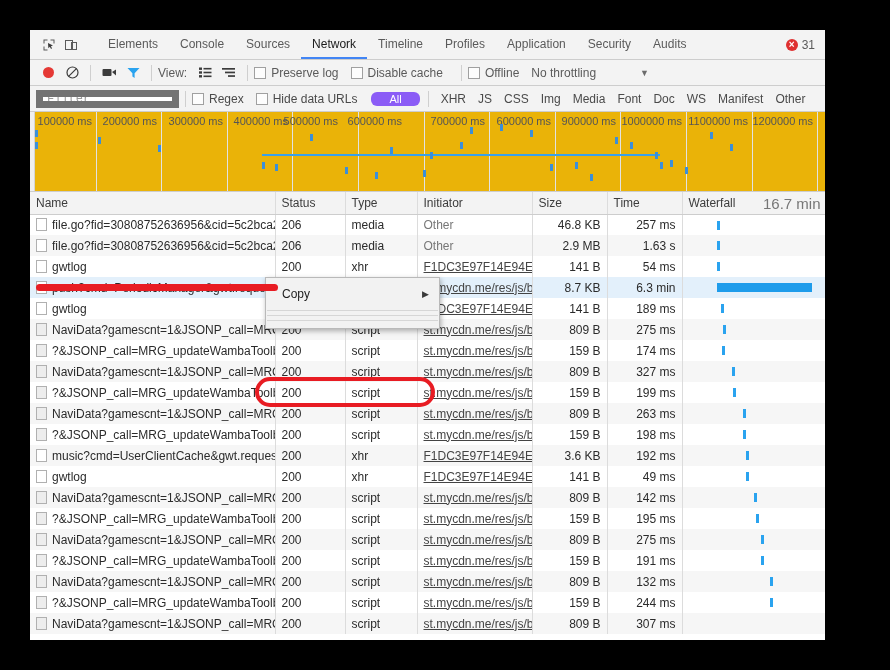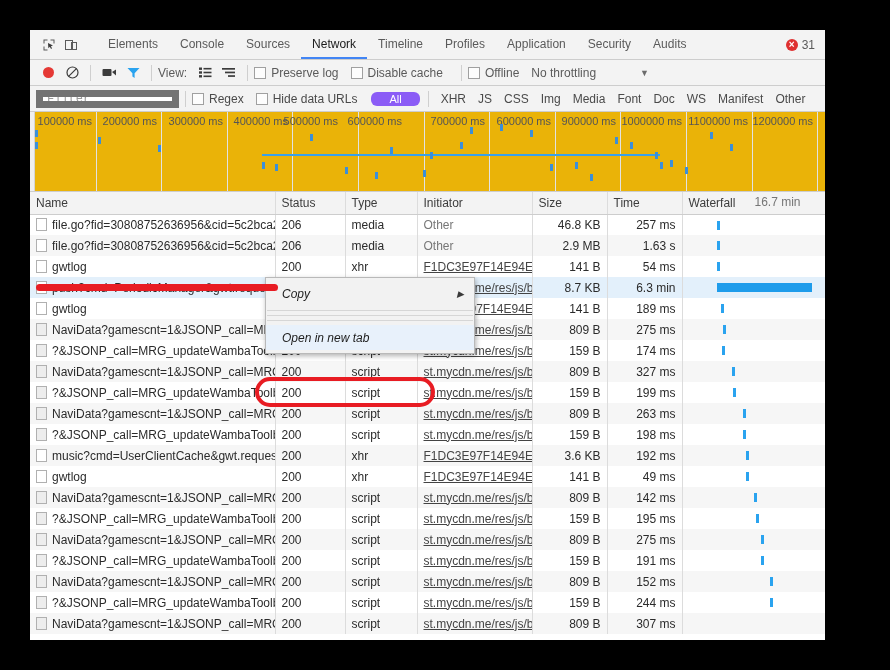--- a/index.html
+++ b/index.html
@@ -152,22 +152,22 @@
     border-bottom: 1px solid #cdcdcd;
     border-right: 1px solid #dcdcdc;
     font-weight: normal;
     font-size: 12px; color: #3c3c3c;
     text-align: left;
     padding: 0 6px;
     white-space: nowrap;
   }
   table.net th.waterfall-h { position: relative; }
   table.net th .wf-time {
-    position:absolute; right: 24px; top:3px;
-    font-size: 12px; color: #767676;
+    position:absolute; right: 4px; top:3px;
+    font-size: 15px; color: #767676;
   }
   table.net td {
     height: 21px;
     font-size: 12px; color: #2b2b2b;
     border-right: 1px solid #dcdcdc;
     padding: 0 6px;
     white-space: nowrap;
     overflow: hidden;
   }
   tr.odd td { background: #ffffff; }
@@ -200,29 +200,28 @@
     display: flex; align-items: center;
     font-size: 12px; color: #3c3c3c;
     padding: 0 8px;
     flex: 0 0 auto;
   }
 
   
   .ctxmenu {
     position: absolute;
     left: 265px; top: 277px;
-    width: 210px;
+    width: 175px;
     background: #f2f2f2;
     border: 1px solid #b9b9b9;
     box-shadow: 1px 2px 5px rgba(0,0,0,.30);
     font-size: 12px;
     color: #1d1d1d;
     padding: 3px 0;
     z-index: 40;
-    font-style: italic;
   }
   .ctxitem {
     height: 25px;
     display: flex; align-items: center;
     padding: 0 10px 0 16px;
     white-space: nowrap;
   }
   .ctxitem.highlight { background: #e8f1fb; }
   .ctxitem .arrow { margin-left: auto; font-size: 9px; color: #3a3a3a; }
   .ctxsep { height: 1px; background: #d6d6d6; margin: 4px 1px; }
@@ -670,21 +669,21 @@
               <td class="waterfall">
                 <div class="wbar" style="left: 78px; width: 3px;"></div>
               </td>
             </tr>
             <tr class="even">
               <td class="name"><span class="ficon script"></span><span>NaviData?gamescnt=1&amp;JSONP_call=MRG_up...</span></td>
               <td class="">200</td>
               <td class="type">script</td>
               <td class="initiator"><span class="ilink">st.mycdn.me/res/js/b/5...</span></td>
               <td class="num">809 B</td>
-              <td class="num">152 ms</td>
+              <td class="num">132 ms</td>
               <td class="waterfall">
                 <div class="wbar" style="left: 87px; width: 3px;"></div>
               </td>
             </tr>
             <tr class="odd">
               <td class="name"><span class="ficon script"></span><span>?&amp;JSONP_call=MRG_updateWambaToolbar&amp;...</span></td>
               <td class="">200</td>
               <td class="type">script</td>
               <td class="initiator"><span class="ilink">st.mycdn.me/res/js/b/5...</span></td>
               <td class="num">159 B</td>
@@ -711,21 +710,18 @@
 
   <div class="ctxmenu">
     <div id="ctx-items">
         <div class="ctxitem">
           <span>Copy</span>
           <span class="arrow">▶</span>
         </div>
         <div class="ctxsep"></div>
         <div class="ctxsep"></div>
         <div class="ctxsep"></div>
-        <div class="ctxitem highlight">
-          <span>Open in new tab</span>
-        </div>
       </div>
   </div>
 
   <div class="ann-line"></div>
   <div class="ann-oval"></div>
 </div>
 
 </body></html>

